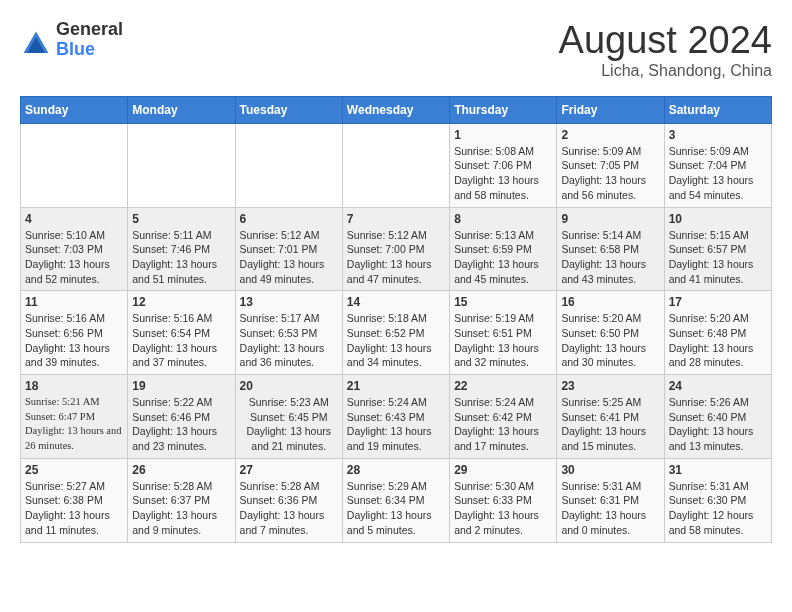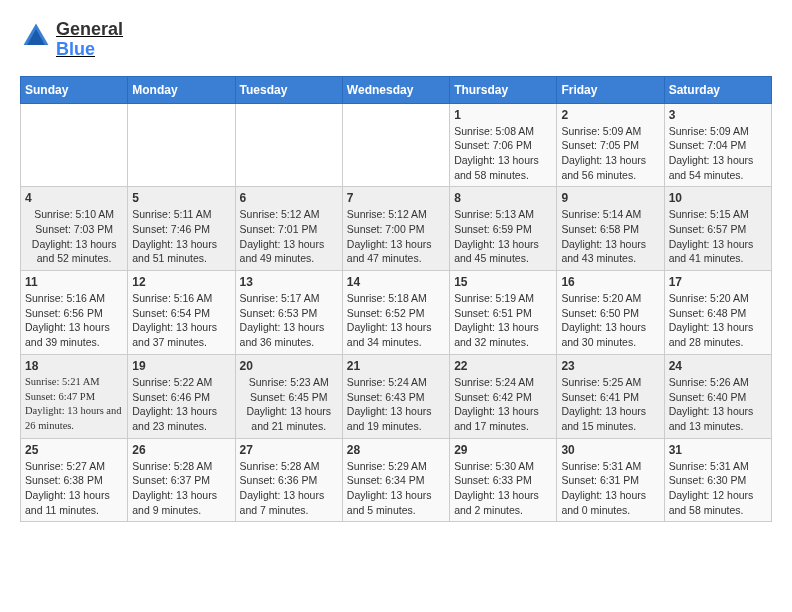--- a/index.html
+++ b/index.html
@@ -11,23 +11,22 @@
       padding: 20px;
     }
     .header {
       display: flex;
       justify-content: space-between;
       align-items: flex-start;
       margin-bottom: 16px;
     }
     .logo {
       display: flex;
-      align-items: flex-start;
+      align-items: flex-end;
       gap: 4px;
-      text-decoration: underline;
     }
     .logo-text {
       font-size: 18px;
       font-weight: bold;
       line-height: 1.1;
     }
     .logo-general { color: #333; }
     .logo-blue { color: #3b82f6; margin-top: 16px; }
     .logo-icon {
       width: 32px;
@@ -98,20 +97,24 @@
   <div class="logo">
     <svg class="logo-icon" viewBox="0 0 36 36">
       <polygon points="18,4 32,28 4,28" fill="#3b7fd4"></polygon>
       <polygon points="18,10 28,28 8,28" fill="#1a5aaa"></polygon>
     </svg>
     <div class="logo-text">
       <span class="logo-general">General</span><br>
       <span class="logo-blue">Blue</span>
     </div>
   </div>
+  <div class="title-block">
+    <div class="main-title">August 2024</div>
+    <div class="subtitle">Licha, Shandong, China</div>
+  </div>
 </div>
 
 <table class="calendar">
   <thead>
     <tr>
     <th>Sunday</th>
         <th>Monday</th>
         <th>Tuesday</th>
         <th>Wednesday</th>
         <th>Thursday</th>
@@ -140,21 +143,21 @@
         <td>
           <span class="day-number">3</span>
           <div class="day-info" style="white-space: pre-line;">Sunrise: 5:09 AM
 Sunset: 7:04 PM
 Daylight: 13 hours and 54 minutes.</div>
         </td>
       </tr>
       <tr>
         <td>
           <span class="day-number">4</span>
-          <div class="day-info" style="white-space: pre-line; text-align: center;">Sunrise: 5:10 AM
+          <div class="day-info" style="white-space: pre-line;">Sunrise: 5:10 AM
 Sunset: 7:03 PM
 Daylight: 13 hours and 52 minutes.</div>
         </td>
         <td>
           <span class="day-number">5</span>
           <div class="day-info" style="white-space: pre-line;">Sunrise: 5:11 AM
 Sunset: 7:46 PM
 Daylight: 13 hours and 51 minutes.</div>
         </td>
         <td>

